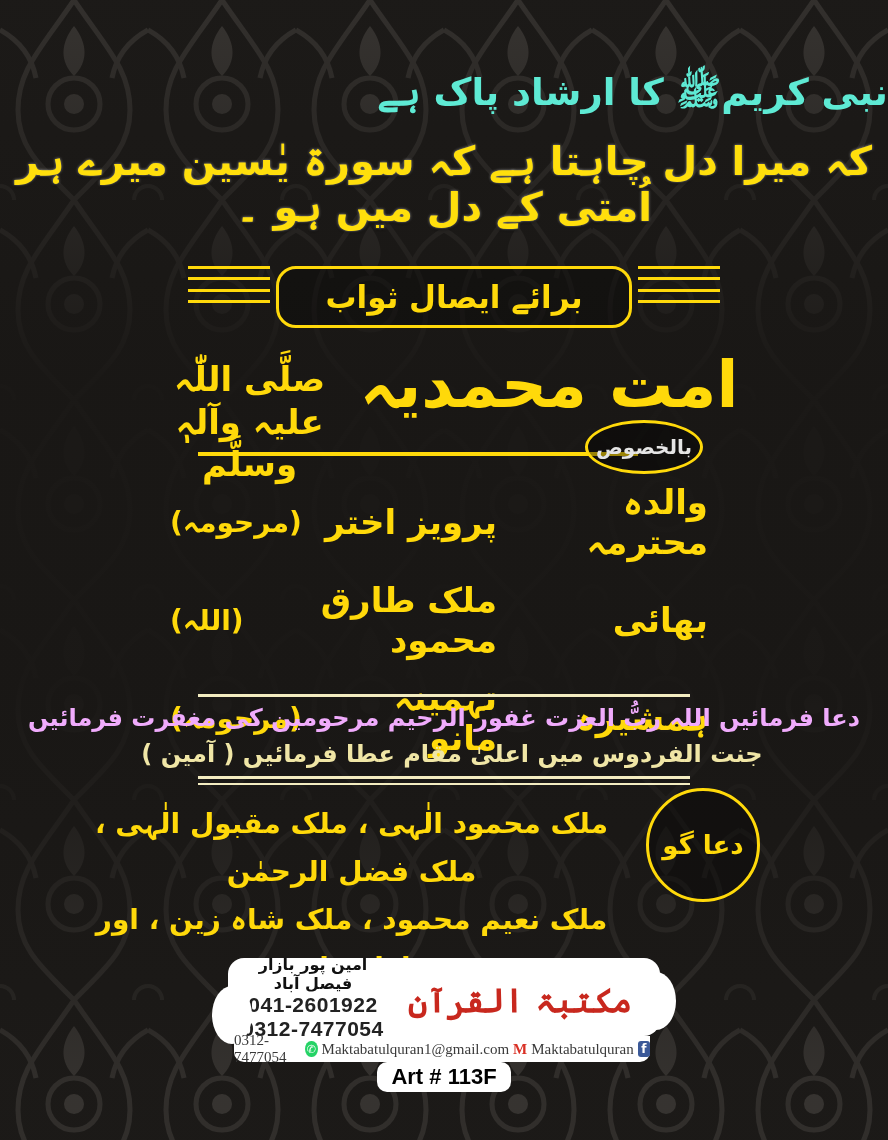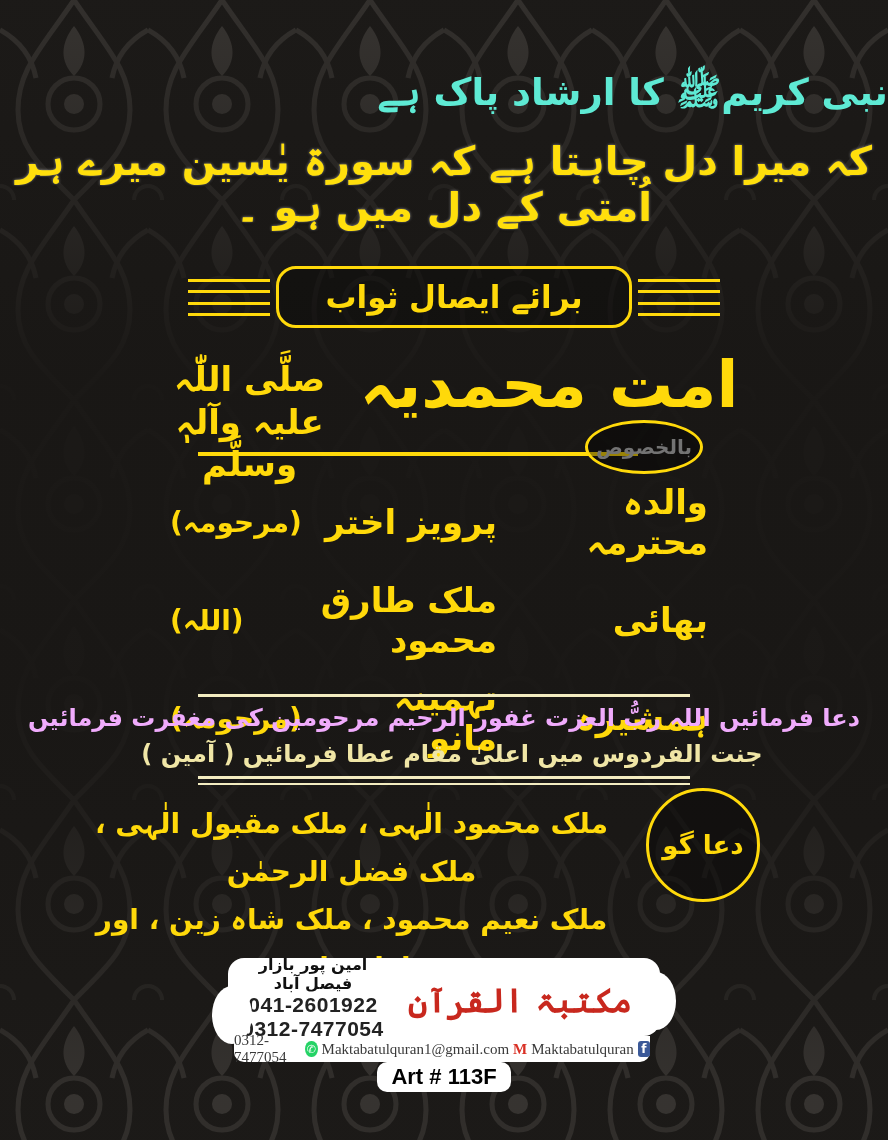--- a/index.html
+++ b/index.html
@@ -27,21 +27,21 @@
     top:70px; left:0; right:0; 
     color:#5eead4; font-size:37px; font-weight:bold; letter-spacing:0;
   }
   .hadith2 {
     top:138px; left:0; right:0; text-align:center;
     color:#ffdf0c; font-size:40px; font-weight:bold;
     text-shadow:0 0 3px rgba(255,255,255,0.55), 0 2px 2px rgba(0,0,0,0.8);
   }
 
   
-  .banner { top:266px; left:0; right:0; display:flex; align-items:center; justify-content:center;padding-left:20px; }
+  .banner { top:266px; left:0; right:0; display:flex; justify-content:center;padding-left:20px; }
   .speed-lines {
     width:82px; height:37px;
     background:repeating-linear-gradient(180deg,#ffd90a 0 2.6px, transparent 2.6px 11.5px);
   }
   .banner-box {
     margin:0 6px; border:3.5px solid #ffd90a; border-radius:20px;
     padding:10px 46px; color:#ffd90a; font-size:31px; font-weight:bold;
     background:rgba(0,0,0,0.25);
   }
 
@@ -50,21 +50,21 @@
     top:352px; left:0; right:0; display:flex; flex-direction:row;
     justify-content:center; align-items:flex-start; gap:10px; color:#ffd90a;
   }
   .title-main { font-size:64px; font-weight:bold; line-height:1.05; }
   .title-salawat { font-size:34px; font-weight:bold; margin-top:6px; max-width:200px; text-align:center; line-height:1.25; }
   .title-underline { top:452px; right:250px; width:440px; height:4px; background:#ffd90a; }
   .badge-oval {
     top:420px; right:185px; width:118px; height:54px;
     border:3px solid #ffd90a; border-radius:50%;
     display:flex; align-items:center; justify-content:center;
-    color:#737373; font-size:20px; font-weight:bold; background:rgba(0,0,0,0.4);
+    color:#e5e5e5; font-size:20px; font-weight:bold; background:rgba(0,0,0,0.4);
   }
 
   
   .deceased {
     top:482px; right:180px; left:170px;
     display:grid; grid-template-columns:175px 1fr 150px;
     row-gap:18px; align-items:center;
     color:#ffd90a; font-size:34px; font-weight:bold;
   }
   .deceased .rel { text-align:right; }

